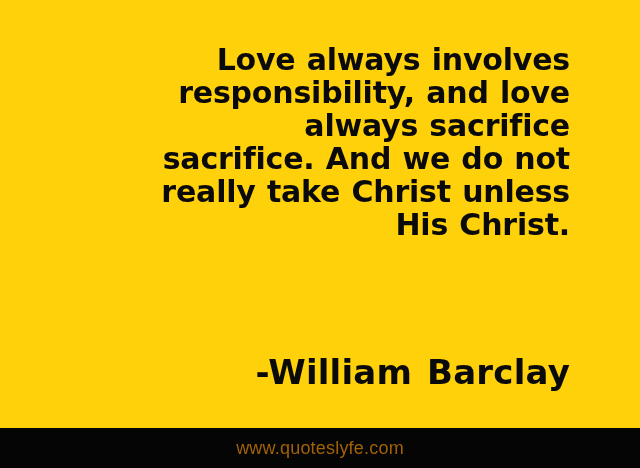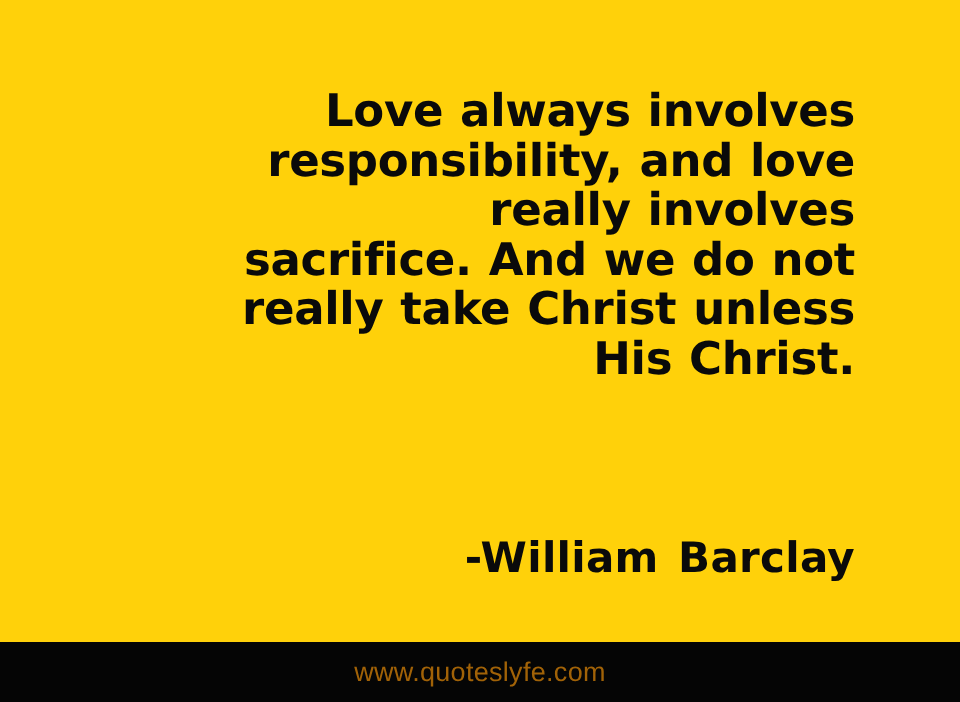--- a/index.html
+++ b/index.html
@@ -19,21 +19,21 @@
     height: 468px;
     background: #FFD10A;
     box-sizing: border-box;
     overflow: hidden;
   }
 
   #quote-body {
     position: absolute;
     left: 0;
     right: 70px;
-    top: 58px;
+    top: 43px;
     text-align: right;
   }
 
   .quote-line,
   #quote-text {
     font-family: "DejaVu Sans", sans-serif;
     font-weight: bold;
     font-size: 30px;
     line-height: 33px;
     color: #0A0A0A;
@@ -43,21 +43,21 @@
   }
 
   #author-line {
     position: absolute;
     left: 0;
     right: 70px;
     top: 355px;
     text-align: right;
     font-family: "DejaVu Sans", sans-serif;
     font-weight: bold;
-    font-size: 28px;
+    font-size: 34px;
     line-height: 34px;
     color: #0A0A0A;
     letter-spacing: 0.2px;
     word-spacing: 3px;
   }
 
   #footer-bar {
     position: absolute;
     left: 0;
     bottom: 0;
@@ -79,21 +79,21 @@
   }
 </style>
 </head>
 <body>
 
 <div id="quote-card">
 
   <div id="quote-body">
     <div class="quote-line">Love always involves</div>
     <div class="quote-line">responsibility, and love</div>
-    <div class="quote-line">really involves</div>
+    <div class="quote-line">always sacrifice</div>
     <div class="quote-line">sacrifice. And we do not</div>
     <div class="quote-line">really take Christ unless</div>
     <div class="quote-line">His Christ.</div>
   </div>
 
   <div id="author-line">-William Barclay</div>
 
   <div id="footer-bar">
     <span id="footer-url">www.quoteslyfe.com</span>
   </div>

